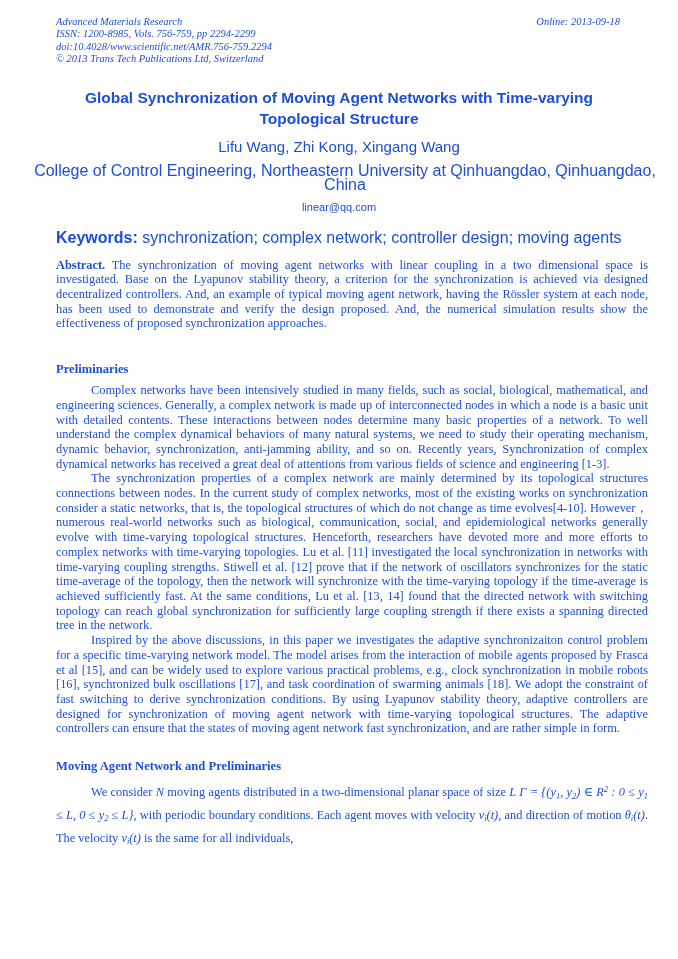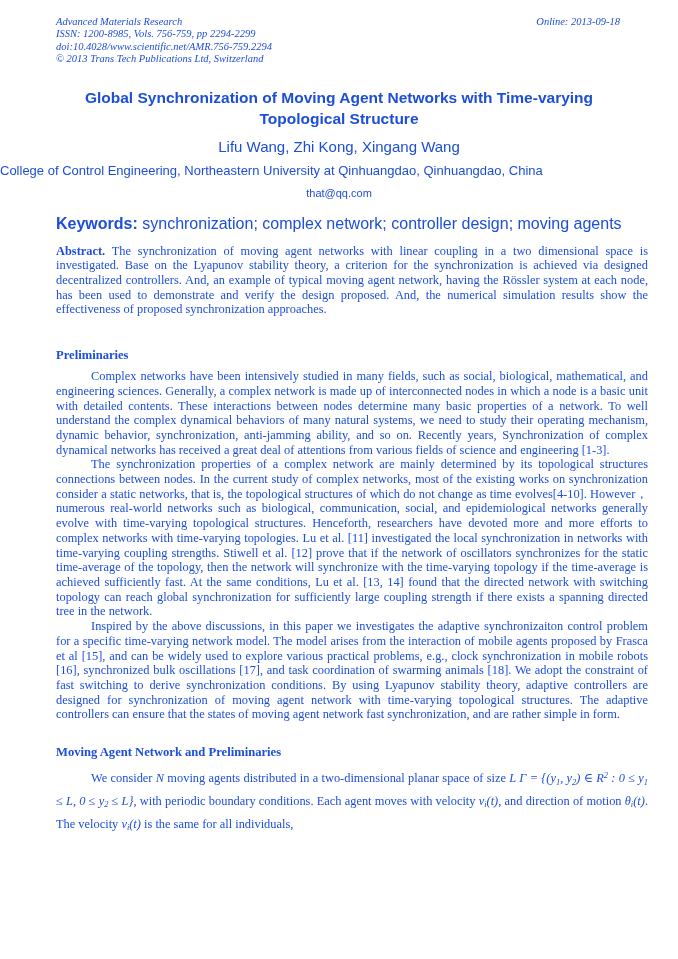--- a/index.html
+++ b/index.html
@@ -20,23 +20,23 @@
     margin: 21px auto 0; width: 565px; text-align: center;
     font-family: "Liberation Sans", "DejaVu Sans", sans-serif;
     font-weight: bold; font-size: 15.5px; line-height: 21px;
   }
   .authors {
     margin-top: 9px; text-align: center;
     font-family: "Liberation Sans", "DejaVu Sans", sans-serif;
     font-size: 15px; line-height: 18px;
   }
   .affil {
-    margin-top: 8px; text-align: left;
+    margin-top: 8px; text-align: center;
     font-family: "Liberation Sans", "DejaVu Sans", sans-serif;
-    font-size: 13px; line-height: 14px;
+    font-size: 16px; line-height: 14px; padding-left: 12px;
   }
   .email {
     margin-top: 9px; text-align: center;
     font-family: "Liberation Sans", "DejaVu Sans", sans-serif;
     font-size: 11px; line-height: 13px;
   }
   
   .kw {
     margin: 17px 30px 0 56px;
     font-family: "Liberation Sans", "DejaVu Sans", sans-serif;
@@ -78,21 +78,21 @@
     </div>
     <div>Online: 2013-09-18</div>
   </div>
 
   <div class="title">Global Synchronization of Moving Agent Networks with Time-varying Topological Structure</div>
 
   <div class="authors">Lifu Wang, Zhi Kong, Xingang Wang</div>
 
   <div class="affil">College of Control Engineering, Northeastern University at Qinhuangdao, Qinhuangdao, China</div>
 
-  <div class="email">that@qq.com</div>
+  <div class="email">linear@qq.com</div>
 
   <div class="kw">
     <span class="lbl">Keywords:</span><span> synchronization; complex network; controller design; moving agents</span>
   </div>
 
   <div class="serifblock abstract">
     <span class="lbl">Abstract.</span><span> The synchronization of moving agent networks with linear coupling in a two dimensional space is investigated. Base on the Lyapunov stability theory, a criterion for the synchronization is achieved via designed decentralized controllers. And, an example of typical moving agent network, having the Rössler system at each node, has been used to demonstrate and verify the design proposed. And, the numerical simulation results show the effectiveness of proposed synchronization approaches.</span>
   </div>
 
   <div class="secheading">Preliminaries</div>

